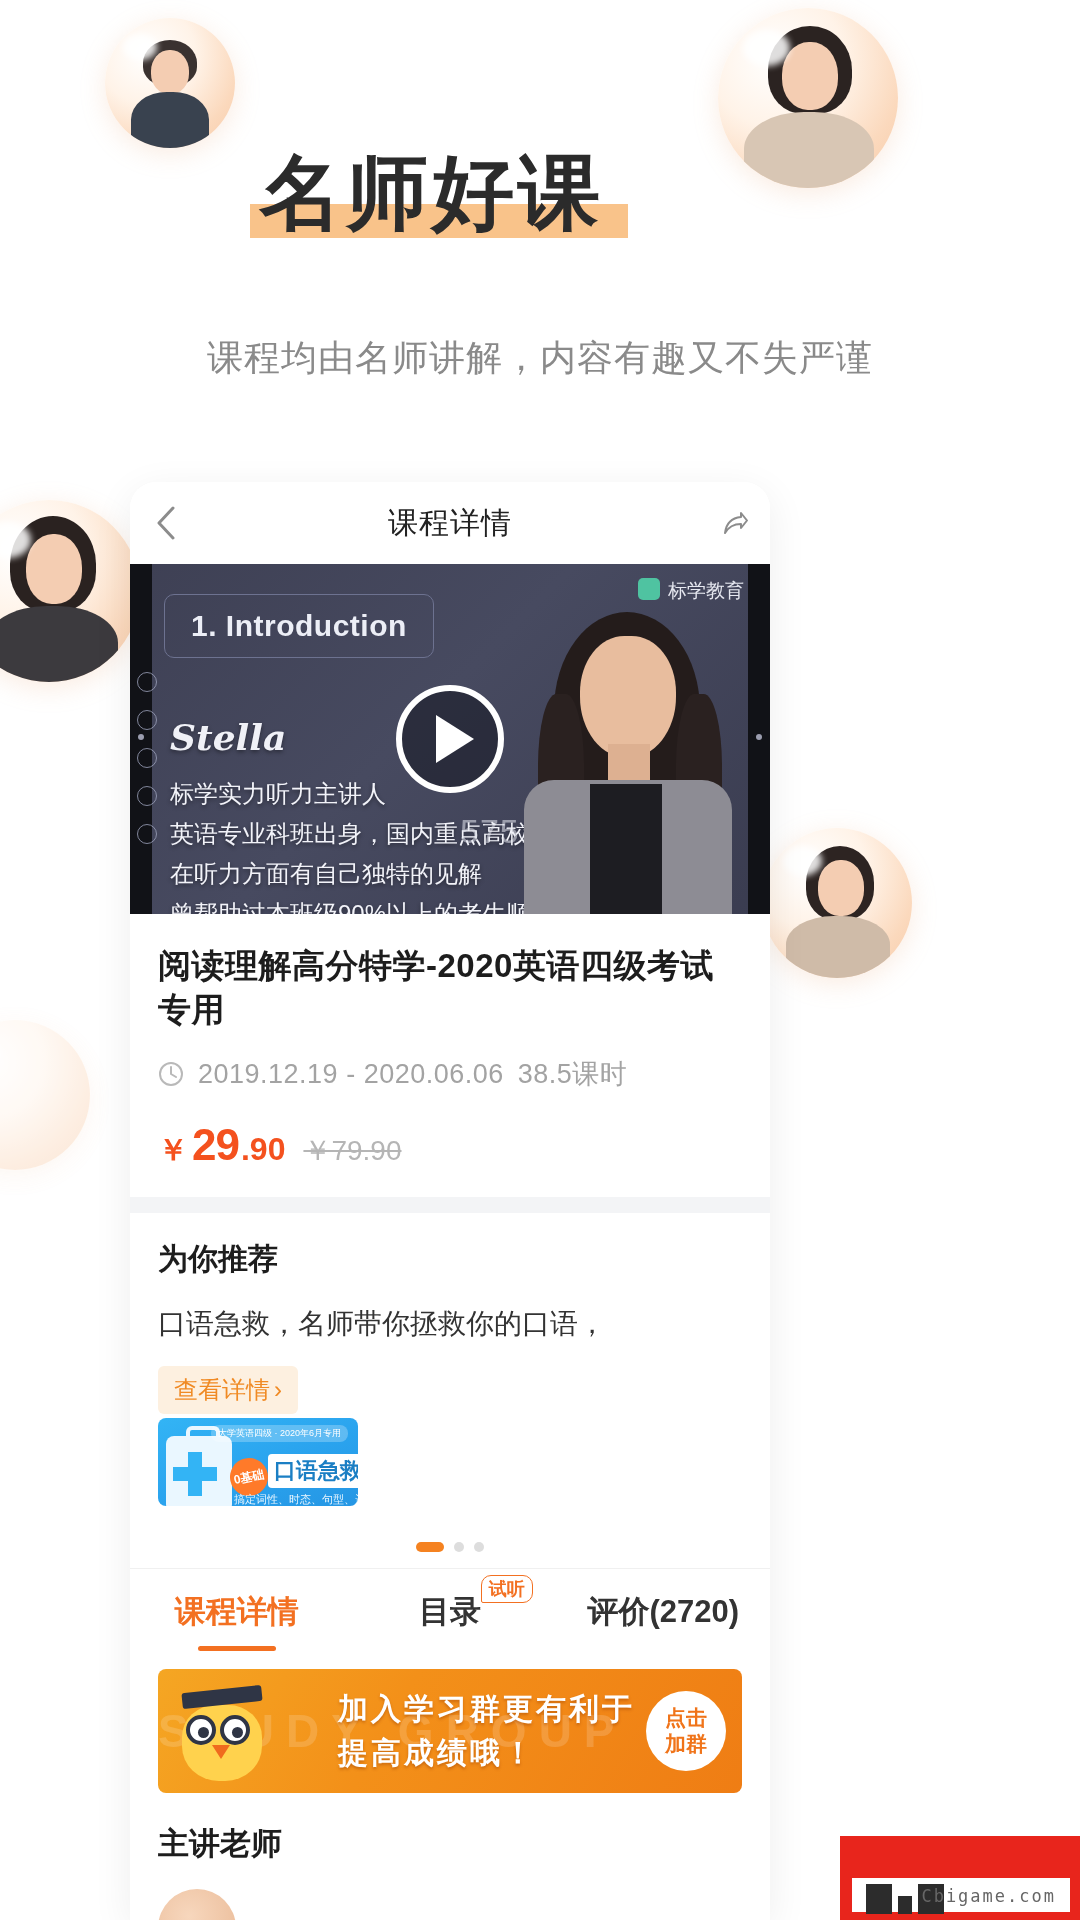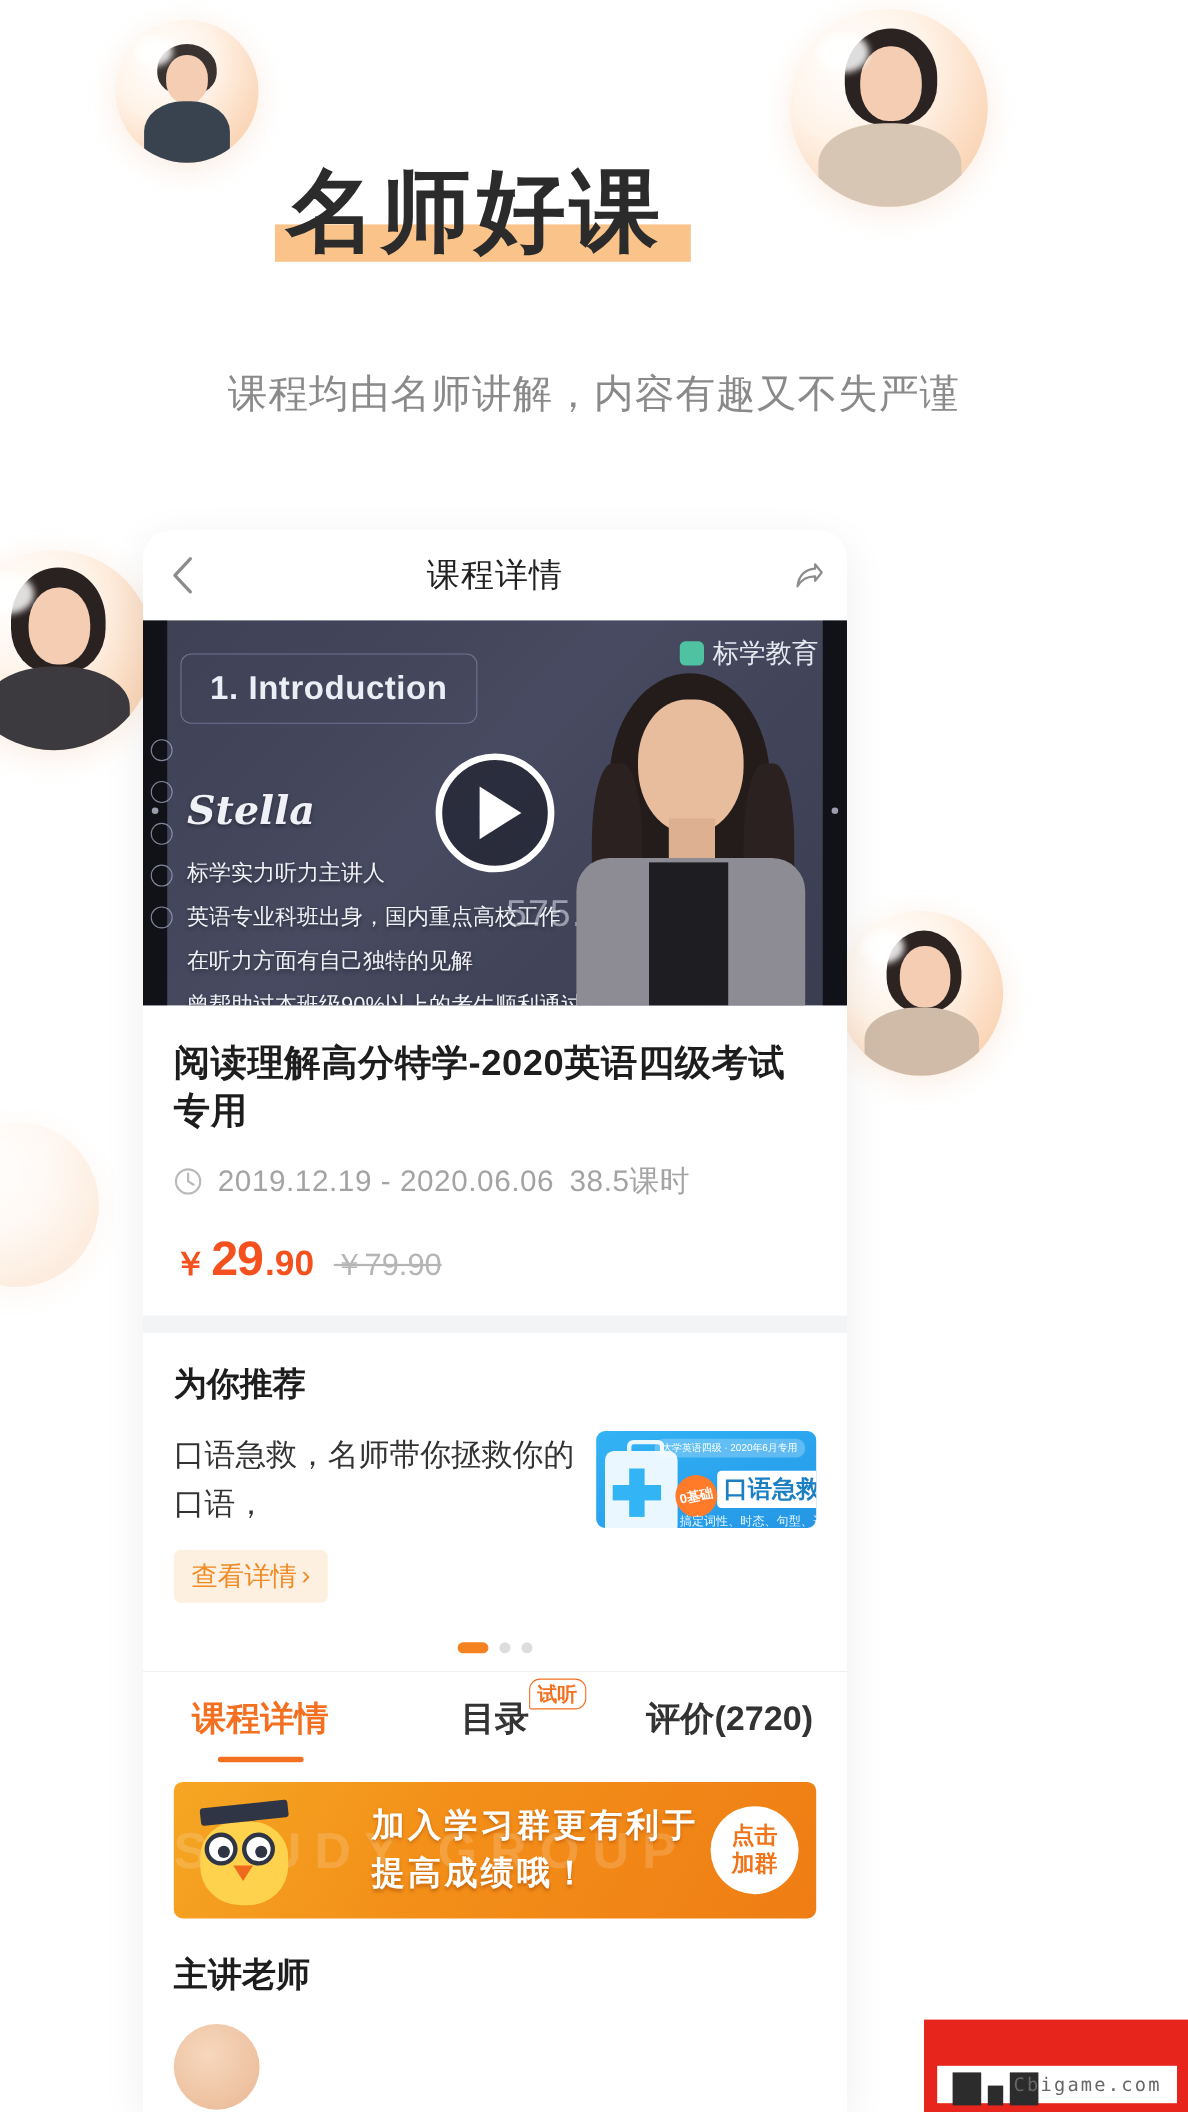--- a/index.html
+++ b/index.html
@@ -107,21 +107,21 @@
   }
   .slide-name{
     position:absolute;left:40px;top:152px;
     font-family:"DejaVu Serif",serif;
     font-style:italic;font-weight:bold;
     font-size:36px;color:#f0f1f7;
     text-shadow:0 2px 4px rgba(0,0,0,.4);
   }
   .slide-lines{
     position:absolute;left:40px;top:210px;width:400px;
-    color:#f2f3f9;font-size:20px;line-height:40px;
+    color:#f2f3f9;font-size:24px;line-height:40px;
     text-shadow:0 2px 4px rgba(0,0,0,.45);
     white-space:nowrap;
   }
   .side-icons{
     position:absolute;left:0px;top:108px;width:34px;
     display:flex;flex-direction:column;gap:18px;align-items:center;
   }
   .side-icons i{
     width:20px;height:20px;border-radius:50%;
     border:1px solid #9ea2bb;display:block;opacity:.8;
@@ -171,21 +171,21 @@
   .price-cur{font-size:30px;color:#f4511e;font-weight:bold;}
   .price-main{font-size:44px;color:#f4511e;font-weight:bold;letter-spacing:-1px;}
   .price-dec{font-size:32px;color:#f4511e;font-weight:bold;}
   .price-old{font-size:28px;color:#b5b5b5;text-decoration:line-through;}
 
   .gap{height:16px;background:#f3f4f6;}
 
   
   .recommend{padding:26px 28px 18px;background:#fff;position:relative;}
   .rec-title{font-size:30px;font-weight:bold;color:#1d1d1d;}
-  .rec-body{display:flex;gap:4px;margin-top:22px;}
+  .rec-body{display:flex;gap:4px;margin-top:22px;flex-direction:column;}
   .rec-left{flex:1;}
   .rec-desc{font-size:28px;color:#333;line-height:44px;}
   .rec-btn{
     display:inline-flex;align-items:center;gap:4px;margin-top:20px;
     background:#fdf0e0;color:#f08a24;font-size:24px;
     padding:8px 16px;border-radius:6px;
   }
   .rec-thumb{
     width:200px;height:88px;border-radius:8px;flex:none;
     background:linear-gradient(160deg,#33b4f5 0%,#2aa3ee 55%,#2596e4 100%);
@@ -366,22 +366,22 @@
     <div class="presenter">
       <div class="pr-hair"></div>
         <div class="pr-hair2"></div>
         <div class="pr-hair3"></div>
       <div class="pr-face"></div>
         <div class="pr-neck"></div>
       <div class="pr-body"></div>
         <div class="pr-inner"></div>
     </div>
 
-    <div style="position:absolute;right:26px;top:14px;display:flex;align-items:center;gap:8px;
-                color:#e6e8f0;font-size:24px;">
+    <div style="position:absolute;right:26px;top:14px;display:flex;gap:8px;
+                color:#e6e8f0;font-size:19px;">
       <span style="display:block;width:22px;height:22px;border-radius:5px;background:#4fc3a1;"></span>
       <span>标学教育</span>
     </div>
 
     <div class="play-btn">
       <span class="tri"></span>
     </div>
   </div>
 
   <div class="course-info">

